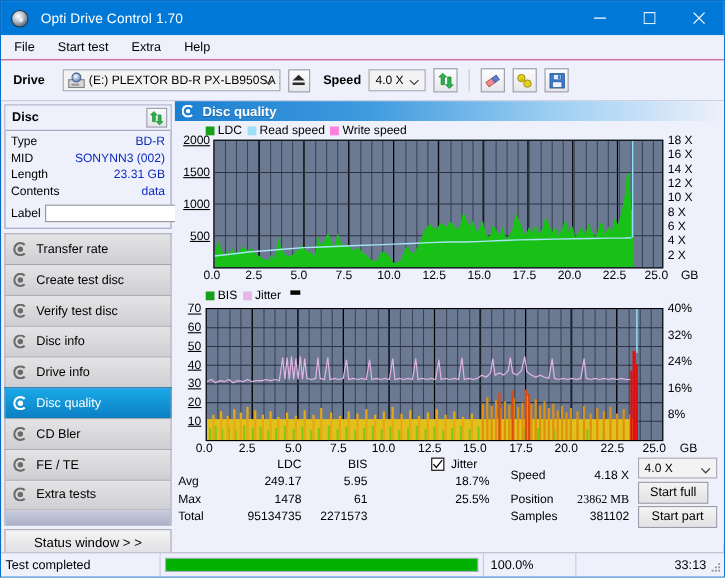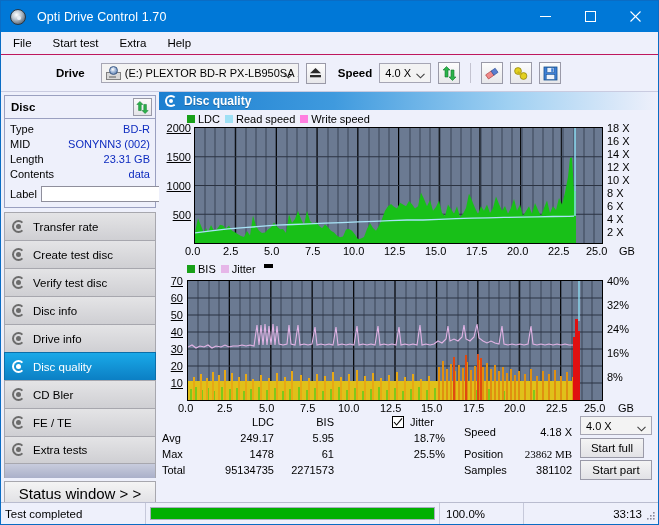--- a/index.html
+++ b/index.html
@@ -23,21 +23,21 @@
   .win-btns{display:flex;height:31px;}
   .win-btn{width:45px;height:31px;display:flex;align-items:center;justify-content:center;color:#fff;}
   .win-btn svg{display:block;}
   
   .menubar{height:22px;background:#eef0fb;display:flex;align-items:center;padding-left:10px;gap:17px;
            border-bottom:1px solid #be185d;}
   .menu-item{font-size:11.5px;color:#000;padding:2px 2px;}
   
   .drivebar{height:36px;background:#eef0fb;display:flex;align-items:center;padding-left:11px;gap:7px;
             border-bottom:1px solid #c9cbe0;}
-  .lbl-bold{font-weight:bold;font-size:11.5px;color:#000;margin-left:44px;}
+  .lbl-bold{font-weight:bold;font-size:11.5px;color:#000;}
   .combo{height:20px;background:#f3f3f3;border:1px solid #a6a6b4;display:flex;align-items:center;
          box-sizing:border-box;font-size:11px;color:#000;position:relative;}
   .combo .cv{padding-left:5px;white-space:nowrap;overflow:hidden;}
   .combo .chev{position:absolute;right:5px;top:5px;}
   .drive-combo{width:198px;padding-left:2px;}
   .drv-ico{width:15px;height:14px;margin-left:2px;margin-right:4px;position:relative;flex:none;}
   .drv-ico .body{position:absolute;left:0;bottom:0;width:15px;height:8px;background:#d8d8d8;border:1px solid #808080;box-sizing:border-box;}
   .drv-ico .body:after{content:"";position:absolute;left:2px;top:3px;width:7px;height:2px;background:#9a9a9a;}
   .drv-ico .dsk{position:absolute;left:3px;top:0px;width:9px;height:9px;border-radius:50%;
       background:radial-gradient(circle at 40% 35%,#fff 0%,#9fb7d8 45%,#4a6ea0 100%);border:1px solid #3c5a86;box-sizing:border-box;}
@@ -74,21 +74,21 @@
   .nav-btn.active{background:linear-gradient(#1aa9e8,#0b7fc4);color:#fff;border-color:#0b6ea8;}
   .nav-ico{width:14px;height:14px;position:relative;flex:none;}
   .nav-ico .r{position:absolute;left:0;top:0;width:13px;height:13px;border-radius:50%;
      border:2px solid #6b6b6b;box-sizing:border-box;border-right-color:transparent;}
   .nav-ico .c{position:absolute;left:4px;top:4px;width:5px;height:5px;border-radius:50%;background:#6b6b6b;}
   .nav-btn.active .nav-ico .r{border-color:#fff;border-right-color:transparent;}
   .nav-btn.active .nav-ico .c{background:#fff;}
   .nav-filler{height:14px;margin:0 3px;background:linear-gradient(#c8ccdd,#aab0c9);
               border-left:1px solid #a7a7ae;border-right:1px solid #a7a7ae;}
   .status-btn{margin:3px 3px 0 3px;height:22px;display:flex;align-items:center;justify-content:center;
-     background:linear-gradient(#f4f4f4,#e0e0e4);border:1px solid #a7a7ae;font-size:15px;}
+     background:linear-gradient(#f4f4f4,#e0e0e4);border:1px solid #a7a7ae;font-size:12px;}
   
   .dq-hdr{height:18px;background:linear-gradient(90deg,#1c7fd0 0%,#3f9ade 35%,#9fd0f2 70%,#eef0fb 100%);
           display:flex;align-items:center;padding-left:6px;gap:6px;}
   .dq-hdr .ttl{color:#fff;font-weight:bold;font-size:12px;text-shadow:0 1px 0 rgba(0,0,0,.25);}
   .dq-ico{width:13px;height:13px;position:relative;}
   .dq-ico .r{position:absolute;left:0;top:0;width:12px;height:12px;border-radius:50%;
       border:2px solid #fff;box-sizing:border-box;border-right-color:transparent;}
   .dq-ico .c{position:absolute;left:4px;top:4px;width:4px;height:4px;border-radius:50%;background:#fff;}
   .chart-block{position:relative;}
   .legend{display:flex;align-items:center;gap:5px;font-size:11px;height:14px;}

